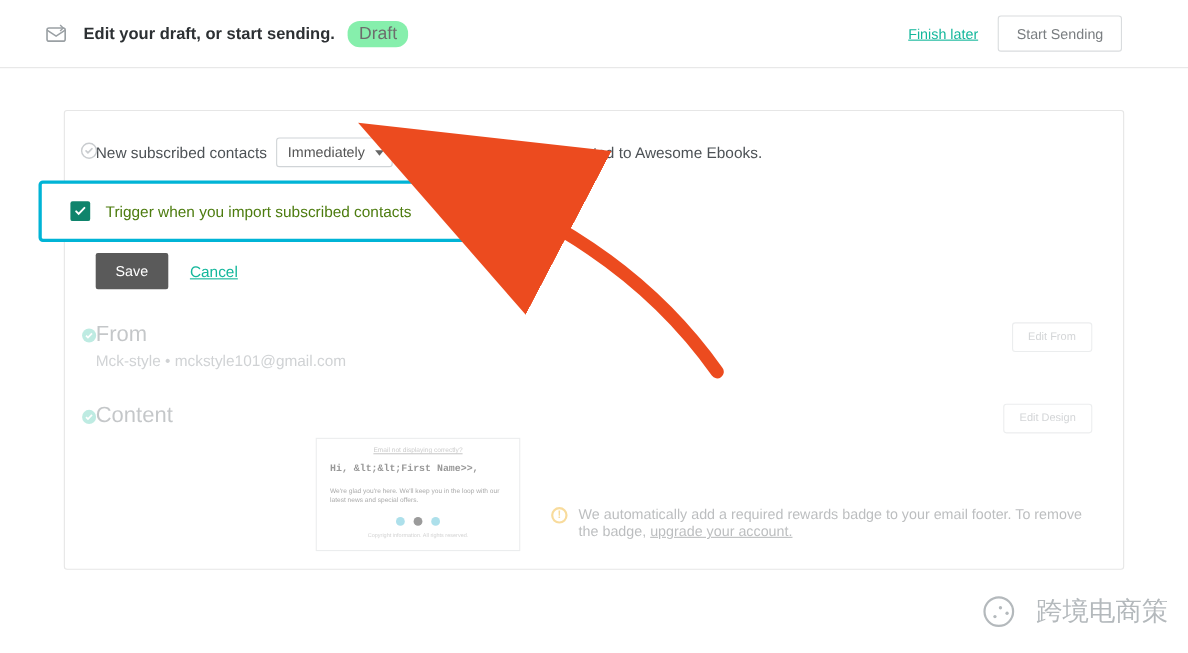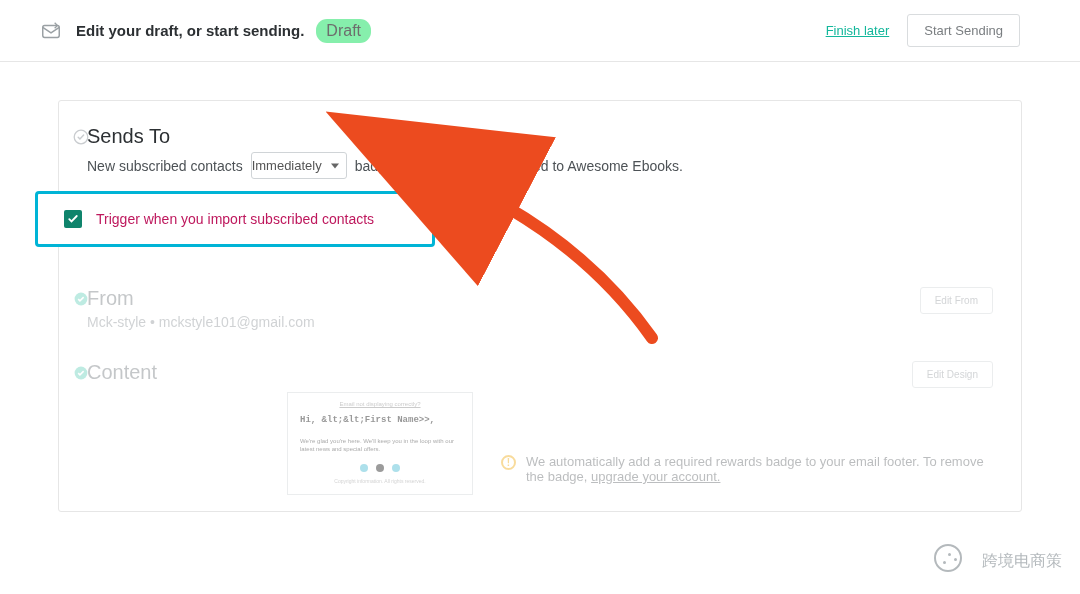--- a/index.html
+++ b/index.html
@@ -109,21 +109,21 @@
   .sendsto-row {
     font-size: 14px;
     color: #4d5256;
     display: flex;
     align-items: center;
     gap: 8px;
   }
   .select {
     border: 1px solid #d0d4d7;
     border-radius: 3px;
-    padding: 5px 24px 5px 0;
+    padding: 5px 24px 5px 10px;
     font-size: 13px;
     color: #555;
     position: relative;
     background: #fff;
   }
   .select .caret {
     position: absolute;
     right: 7px; top: 50%;
     transform: translateY(-50%);
     width: 0; height: 0;
@@ -150,21 +150,21 @@
     border-radius: 2px;
     display: flex;
     align-items: center;
     justify-content: center;
     flex-shrink: 0;
     margin-left: 8px;
   }
   .checkbox svg { width: 12px; height: 12px; color: #fff; }
   .highlight-label {
     font-size: 14px;
-    color: #be185d;
+    color: #4d7c0f;
   }
 
   .action-row {
     display: flex;
     align-items: center;
     gap: 20px;
     margin-top: 4px;
   }
   .save-btn {
     background: #5a5a5a;
@@ -248,24 +248,24 @@
     width: 1080px;
     height: 594px;
   }
 
   
   .watermark {
     position: absolute;
     right: 18px;
     bottom: 22px;
     display: flex;
-    align-items: flex-end;
+    align-items: center;
     gap: 20px;
     color: #a7adb1;
-    font-size: 16px;
+    font-size: 24px;
     opacity: 0.85;
   }
   .wm-icon {
     width: 28px; height: 28px;
     border-radius: 50%;
     border: 2px solid #a7adb1;
     display: flex;
     align-items: center;
     justify-content: center;
     position: relative;
@@ -295,39 +295,42 @@
 
 <div class="card">
 
   <div class="section">
     <span class="sec-icon">
       <svg viewBox="0 0 20 20">
           <circle cx="10" cy="10" r="8.5" fill="none" stroke="#c9cccf" stroke-width="1.6"></circle>
           <path d="M6.5 10.2l2.2 2.2 4.6-4.8" fill="none" stroke="#c9cccf" stroke-width="1.8" stroke-linecap="round"></path>
         </svg>
     </span>
-    <div class="sec-title">Sends To</div>
     <div class="sendsto-row">
       <span>New subscribed contacts</span>
       <span class="select">
         <span>Immediately</span>
         <span class="caret"></span>
       </span>
       <span>badge they join or are imported to Awesome Ebooks.</span>
     </div>
 
     <div class="highlight-box">
       <span class="checkbox">
         <svg viewBox="0 0 16 16">
             <path d="M3 8.2l3 3 7-7.2" fill="none" stroke="currentColor" stroke-width="2.4" stroke-linecap="round"></path>
           </svg>
       </span>
       <span class="highlight-label">Trigger when you import subscribed contacts</span>
     </div>
 
+    <div class="action-row">
+      <button class="save-btn">Save</button>
+      <a class="cancel-link">Cancel</a>
+    </div>
   </div>
 
   <div class="dim-wrap">
 
     <div class="section">
       <span class="sec-icon">
         <svg viewBox="0 0 20 20">
             <circle cx="10" cy="10" r="8" fill="#7fd8c6"></circle>
             <path d="M6.5 10.2l2.2 2.2 4.6-4.8" fill="none" stroke="#fff" stroke-width="2"></path>
           </svg>

